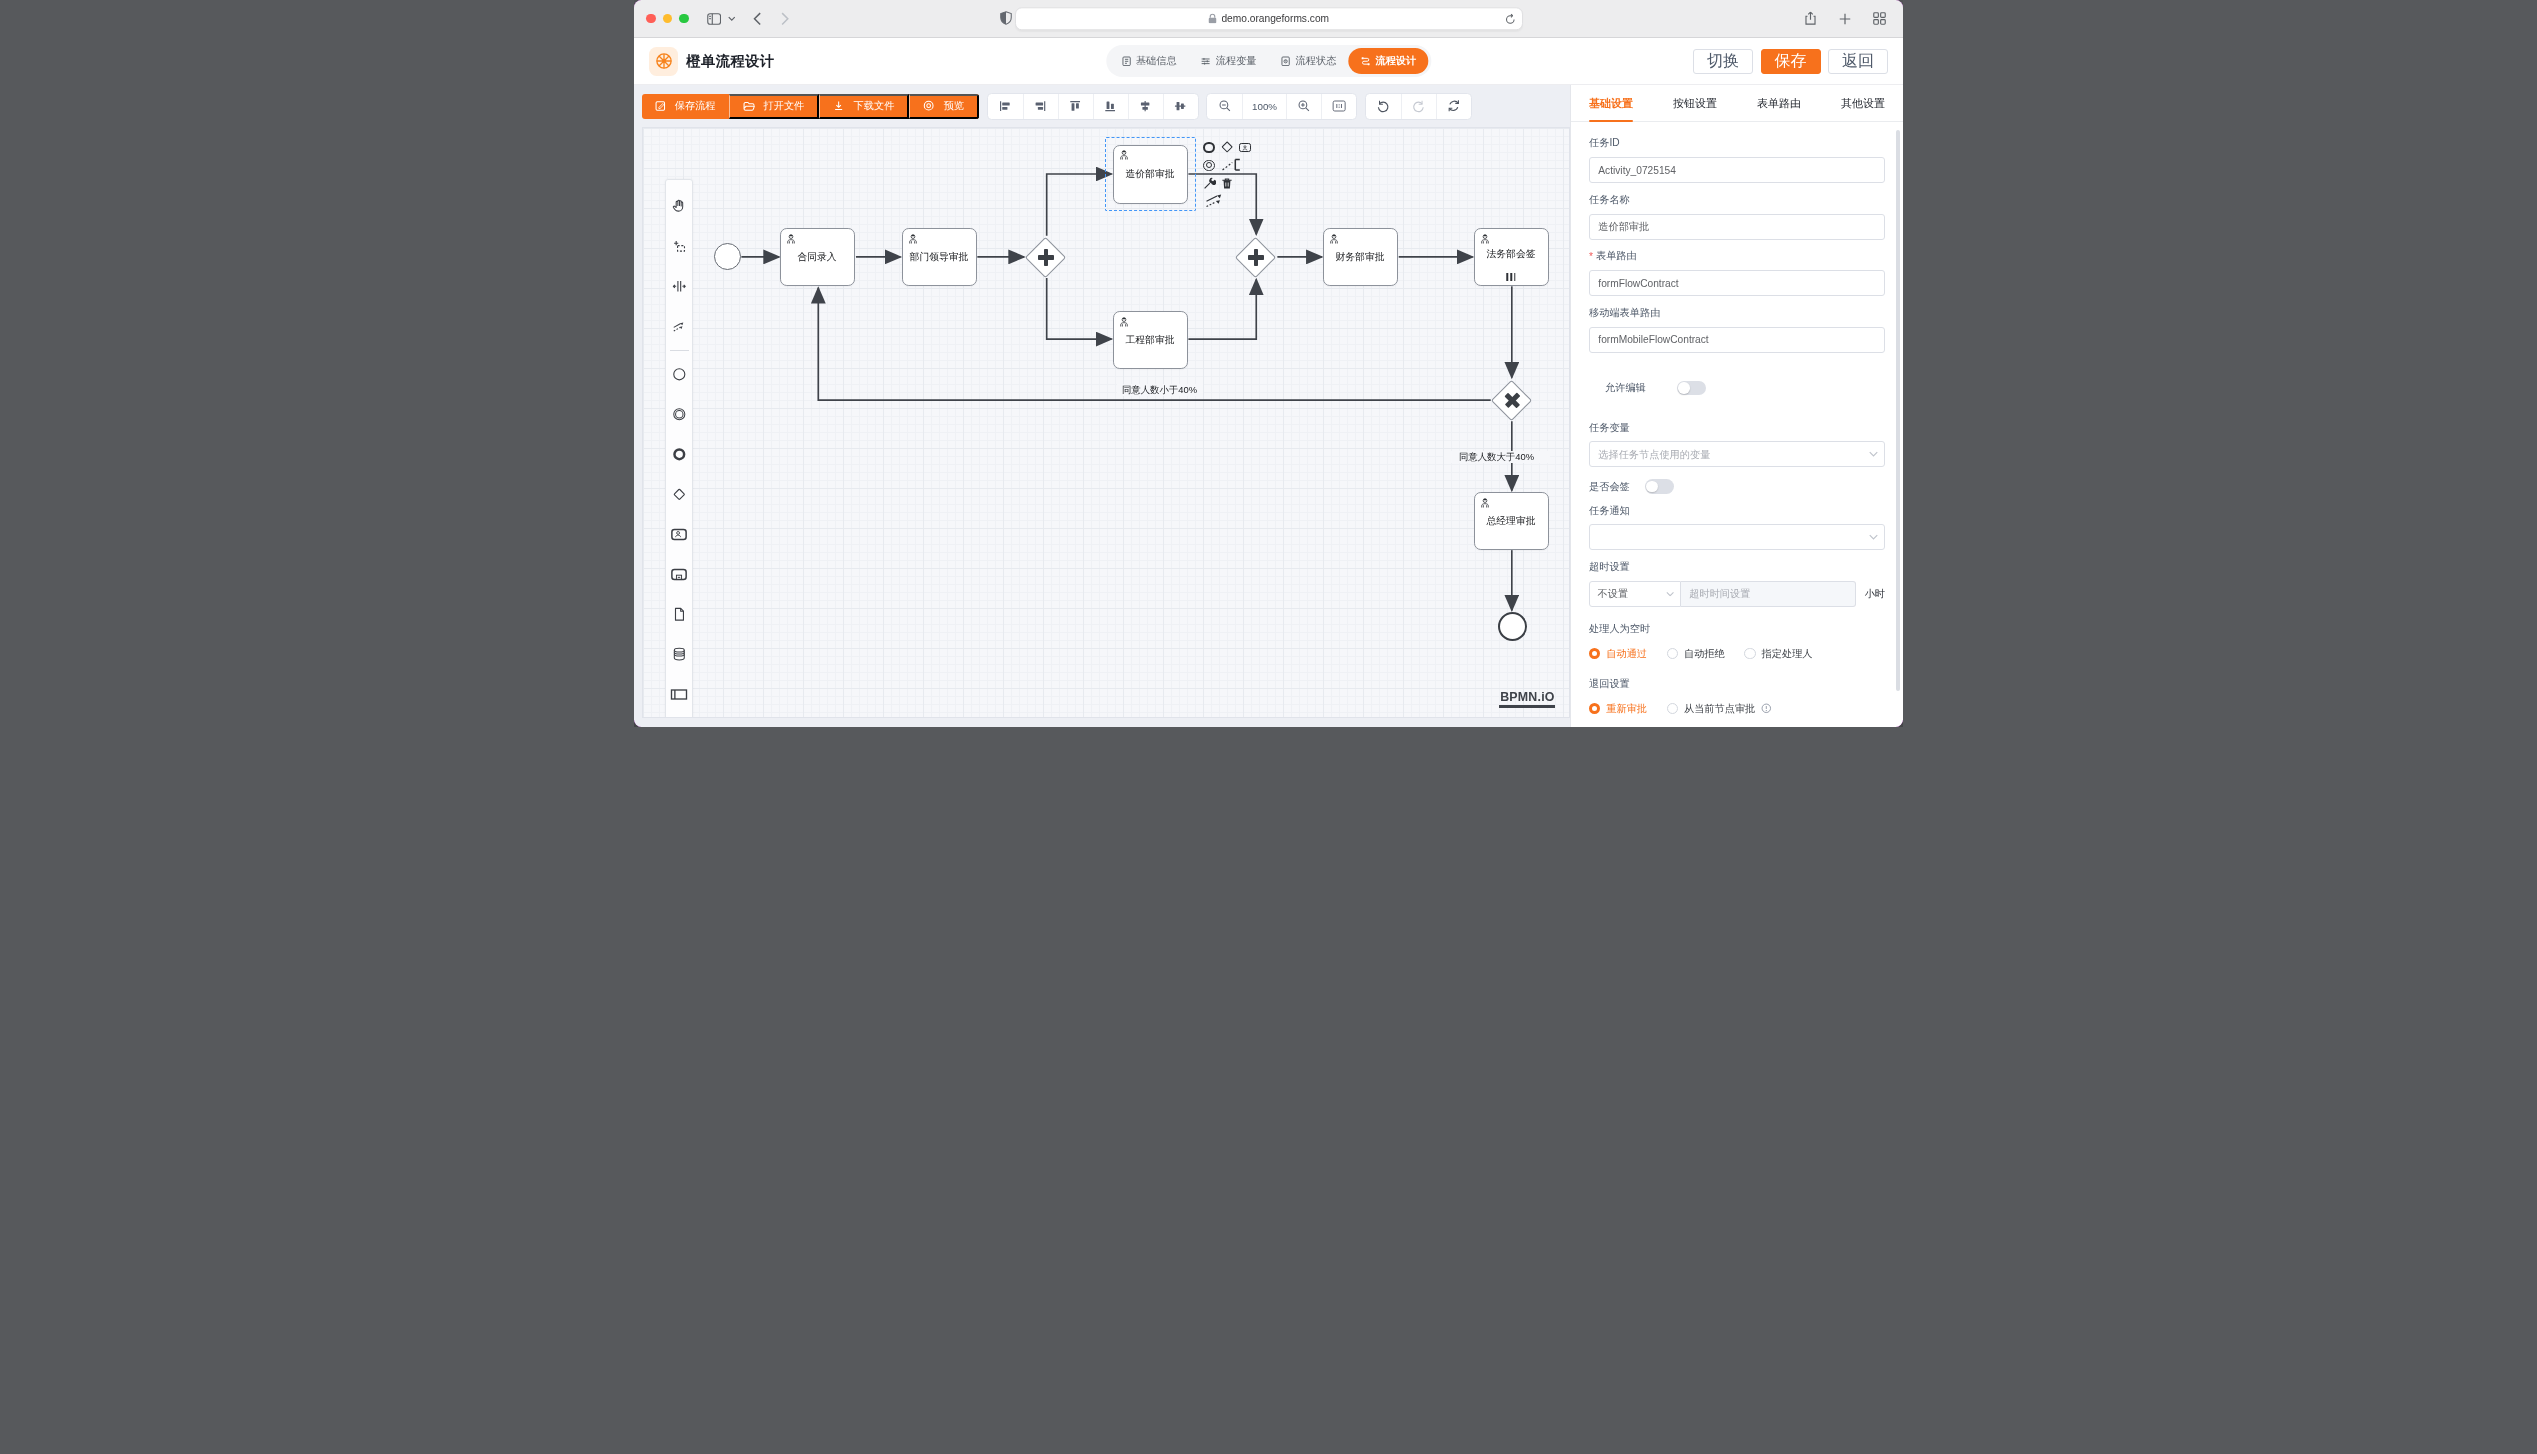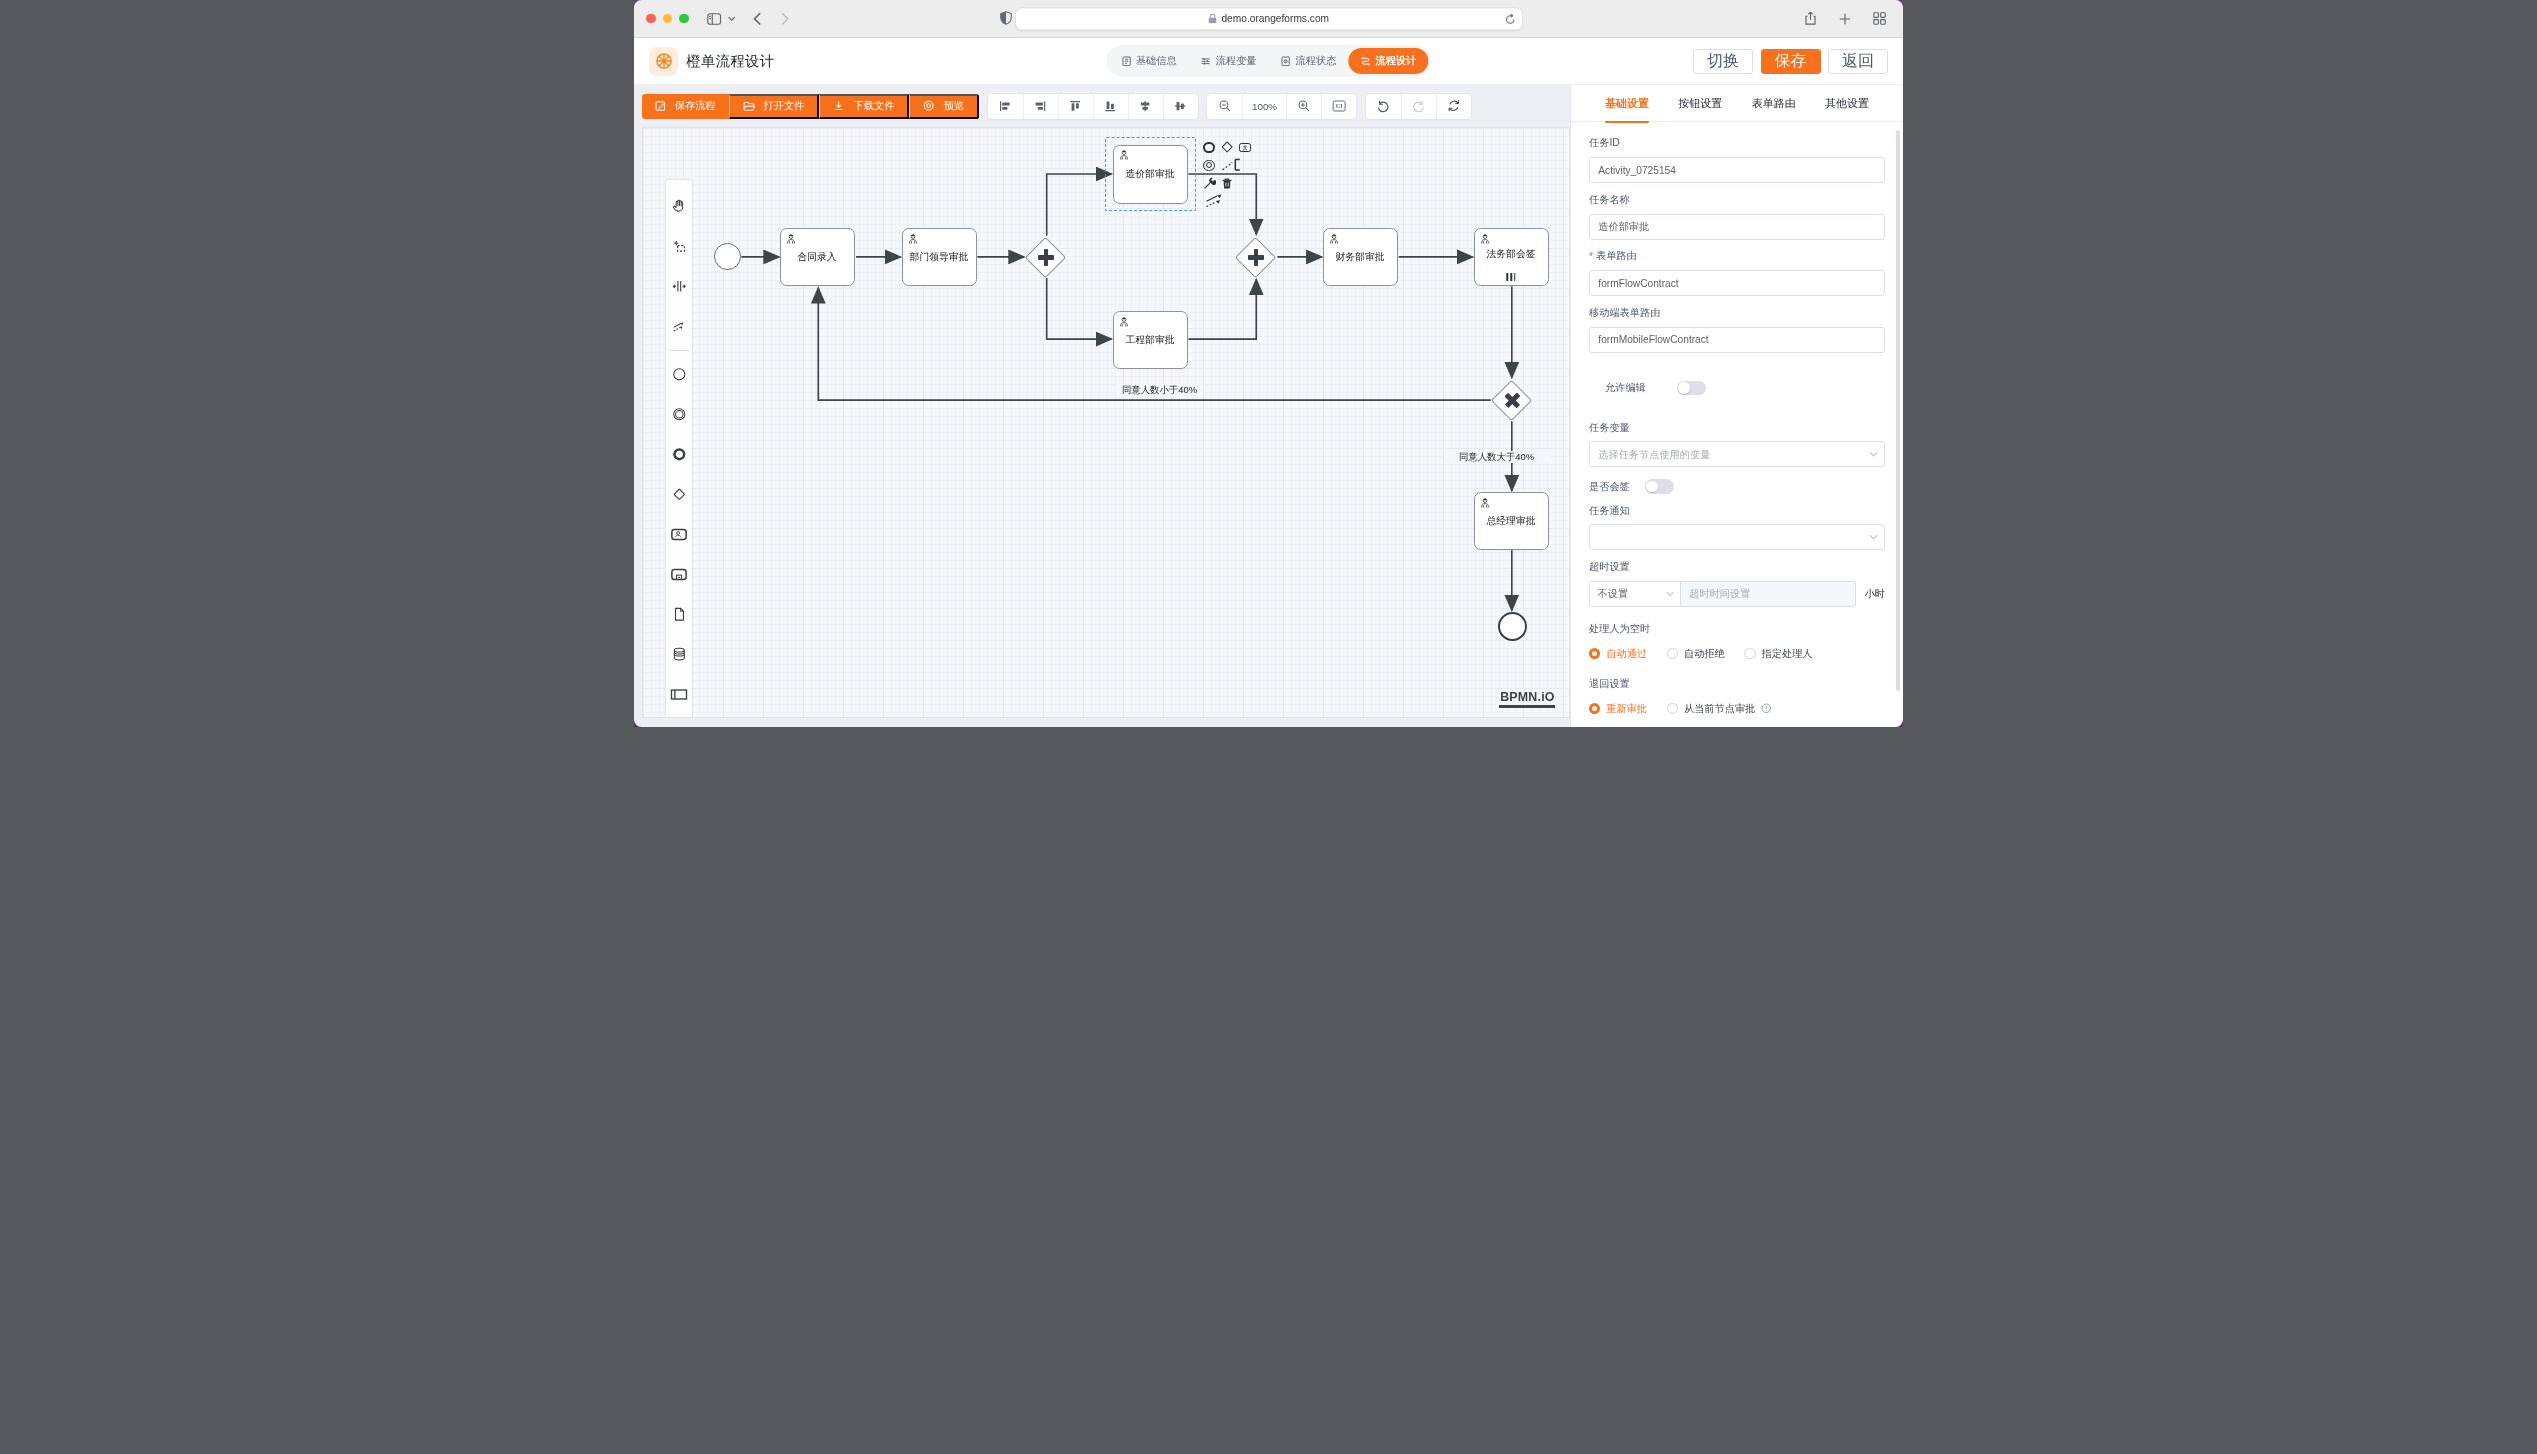--- a/index.html
+++ b/index.html
@@ -22,21 +22,21 @@
             font-size:10.2px; color:#3a3a3c; box-shadow:0 0.8px 1.5px rgba(0,0,0,.04); }
   .urlbar .lock { margin-right:4.5px; display:flex; }
   .urlbar .reload { position:absolute; right:6px; display:flex; }
   .chrome-right { position:absolute; right:12px; display:flex; gap:12px; align-items:center; }
 
   
   .appbar { height:47px; background:#fff; border-bottom:0.8px solid #ededf0; display:flex; align-items:center;
             padding:0 15px; position:relative; flex:0 0 auto; }
   .brand { display:flex; align-items:center; gap:8.3px; }
   .logo { width:29px; height:29px; border-radius:7.5px; background:#ffeede; display:flex; align-items:center; justify-content:center; }
-  .app-title { font-size:14.3px; font-weight:normal; color:#1d2129; letter-spacing:0.4px; }
+  .app-title { font-size:14.3px; font-weight:bold; color:#1d2129; letter-spacing:0.4px; }
   .navpill { position:absolute; left:50%; top:50%; transform:translate(-50%,-50%); background:#f4f5f7; border-radius:16px;
              padding:3px; display:flex; align-items:center; }
   .navtab { display:flex; align-items:center; gap:4.5px; padding:6px 12px; font-size:10.2px; color:#5a6068; border-radius:13px; cursor:default; }
   .navtab svg{flex:0 0 auto;}
   .navtab.active { background:#f7711c; color:#fff; font-weight:bold; }
   .actions { position:absolute; right:15px; display:flex; gap:7.5px; }
   .btn { height:25px; padding:0 13px; border:0.8px solid #dcdfe6; background:#fff; border-radius:3px; font-size:16px;
          color:#4e5969; display:flex; align-items:center; }
   .btn.primary { background:#f7711c; border-color:#f7711c; color:#fff; }
 
@@ -93,21 +93,21 @@
   .ring2 i { border:1.2px solid #2e3136; border-radius:50%; width:6px; height:6px; display:block; }
   .mini-dia { width:8.3px; height:8.3px; border:1.3px solid #2e3136; transform:rotate(45deg); border-radius:0.8px; }
   .mini-task { width:12px; height:9px; border:1.3px solid #2e3136; border-radius:2.3px; display:flex; align-items:center; justify-content:center; }
 
   .edge-label { position:absolute; font-size:9.4px; color:#17191d; background:#f6f7fa; text-align:center; padding:0 1.5px; line-height:12px; }
   .watermark { position:absolute; right:13.6px; bottom:9px; font-size:12.4px; font-weight:800; letter-spacing:0.2px; color:#3f434a;
                border-bottom:3px solid #3f434a; padding:0 0.8px 0.8px 0.8px; }
 
   
   .panel { width:333px; background:#fff; border-left:0.8px solid #e4e6eb; display:flex; flex-direction:column; position:relative; }
-  .ptabs { display:flex; justify-content:space-between; padding:0 34px; height:37px; align-items:flex-start; border-bottom:0.8px solid #eaecef; flex:0 0 auto; }
+  .ptabs { display:flex; justify-content:space-between; padding:0 18px; height:37px; align-items:center; border-bottom:0.8px solid #eaecef; flex:0 0 auto; }
   .ptab { font-size:11px; color:#1d2129; height:37px; display:flex; align-items:center; position:relative; }
   .ptab.active { color:#f7711c; font-weight:bold; }
   .ptab.active::after { content:""; position:absolute; left:0; right:0; bottom:-0.8px; height:2.3px; background:#f7711c; border-radius:1.5px; }
   .pbody { flex:1; padding:4.5px 18px 0 18px; position:relative; overflow:hidden; }
   .flabel { font-size:10.2px; color:#4e5969; margin:9.8px 0 6.8px; display:flex; align-items:center; gap:3px; }
   .req { color:#f05b5b; font-size:10.2px; }
   .tinput { width:100%; height:26px; border:0.8px solid #dcdfe6; border-radius:3px; padding:0 8.3px; font-size:10.2px; color:#606266;
             background:#fff; font-family:"Liberation Sans",sans-serif; outline:none; }
   .tinput::placeholder { color:#a8abb2; }
   .selwrap { position:relative; }

